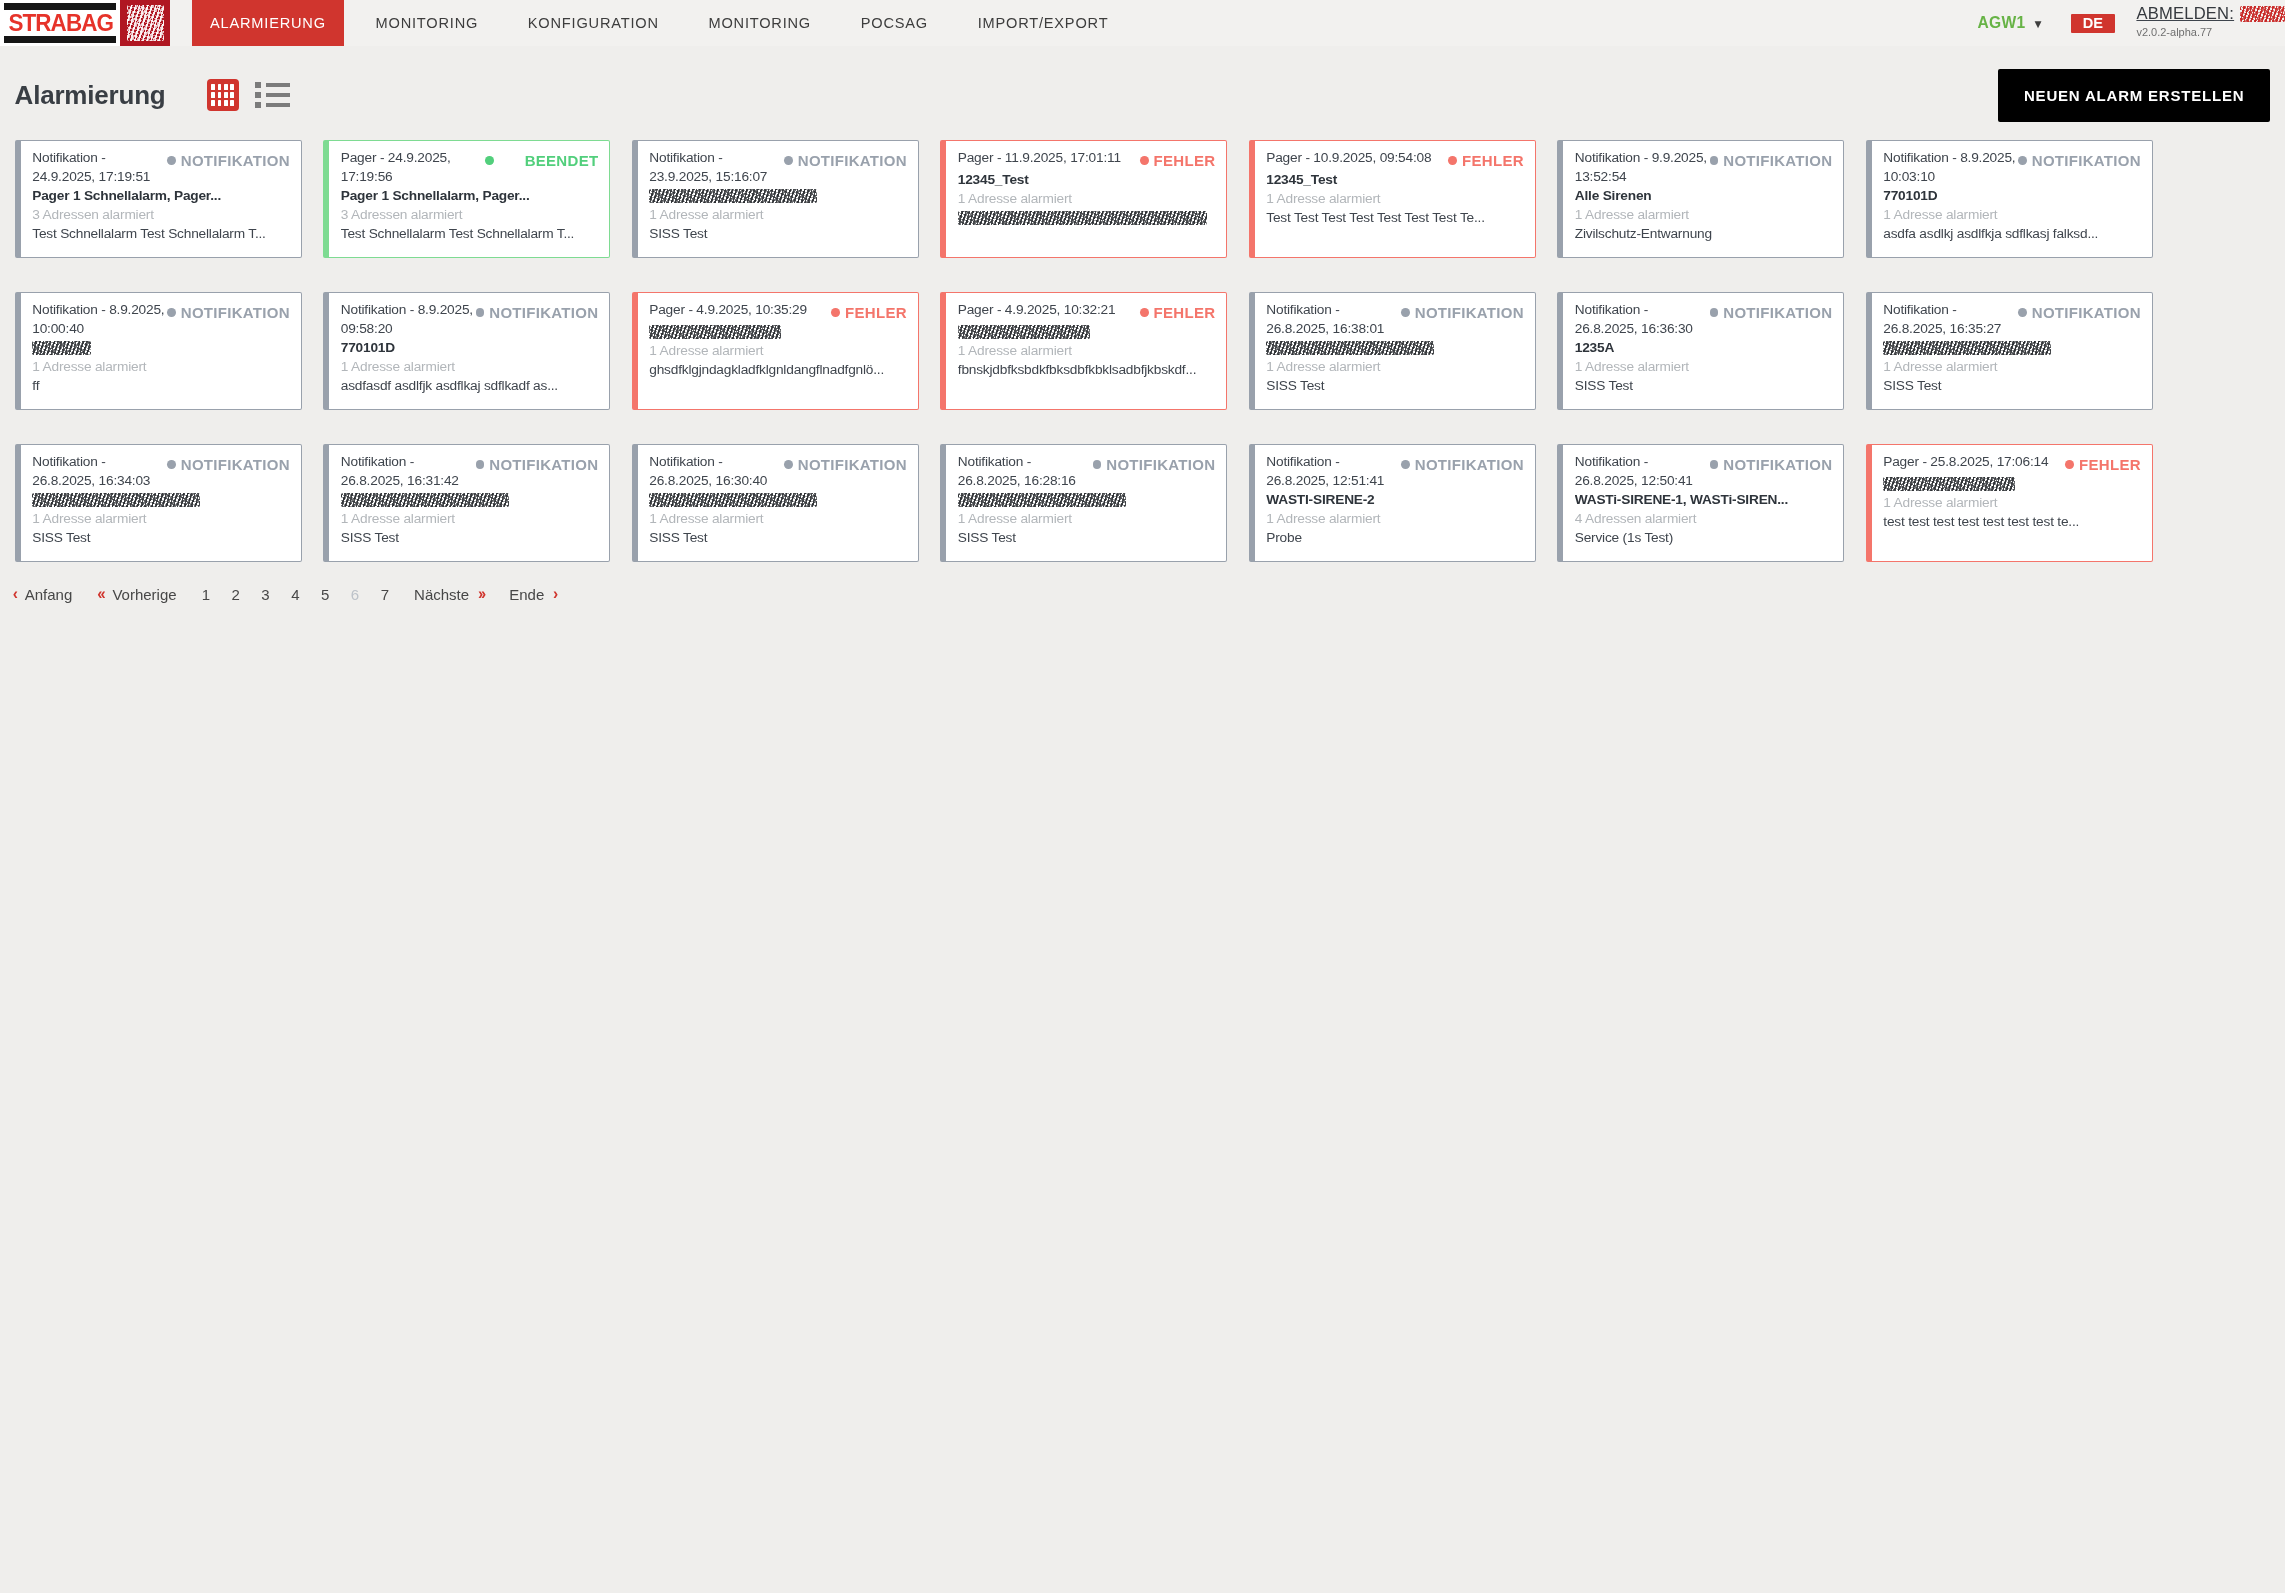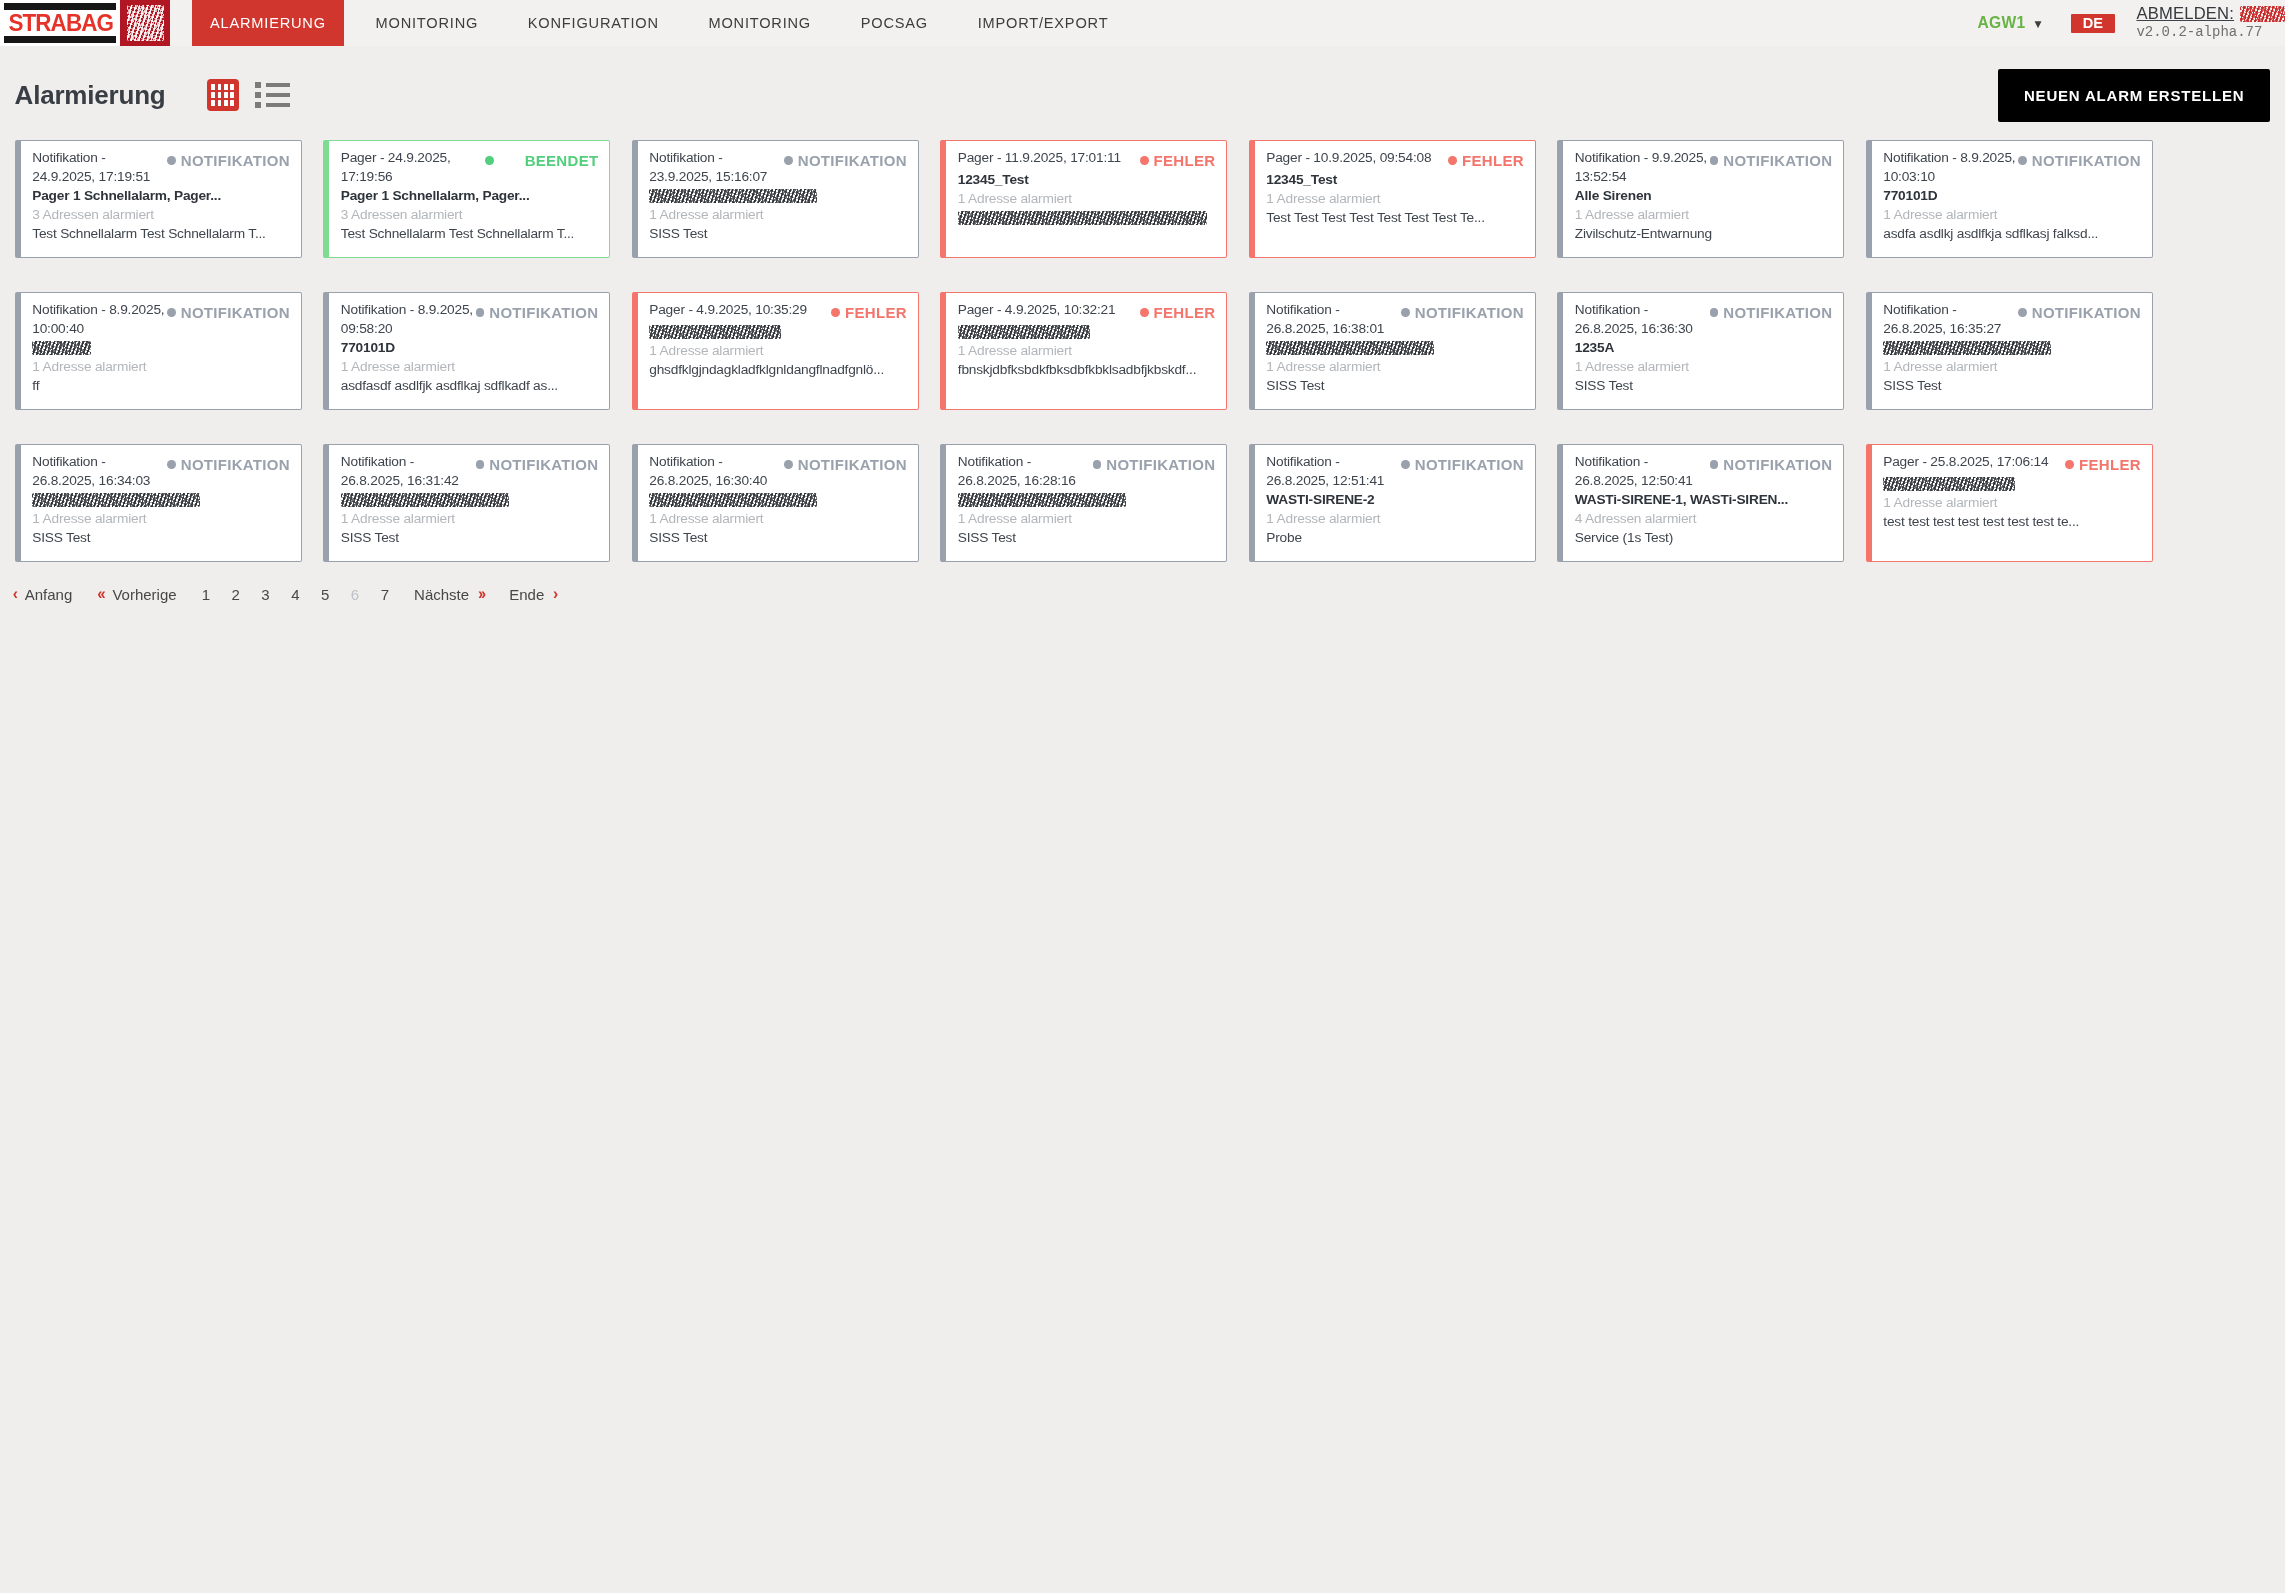--- a/index.html
+++ b/index.html
@@ -22,21 +22,21 @@
   .tab.active { background:#d0352e; color:#ffffff; }
 
   .nav-right { margin-left:auto; display:flex; align-items:center; padding-right:0; }
   .group-select { display:flex; align-items:center; gap:6.8px; cursor:pointer; margin-right:27px; }
   .group-label { color:#67b346; font-weight:bold; font-size:15.6px; letter-spacing:0.3px; }
   .caret { color:#3e3e3e; font-size:11.7px; }
   .lang-badge { background:#d0352e; color:#fff; font-weight:bold; font-size:14.6px; width:44px; height:19px; display:flex; align-items:center; justify-content:center; margin-right:21.5px; cursor:pointer; border-radius:1px; }
   .logout-block { display:flex; flex-direction:column; line-height:16.6px; }
   .logout-line { display:flex; align-items:center; gap:5.9px;text-decoration:underline; }
   .logout-link { font-size:16.6px; color:#35393e; letter-spacing:0.2px; cursor:pointer; }
-  .version { font-size:14px; color:#6f6f6f; margin-top:1px;font-family:Liberation Mono, monospace; }
+  .version { font-size:11px; color:#6f6f6f; margin-top:1px; }
 
   
   .toolbar { display:flex; align-items:center; margin:21.5px 14.6px 0 14.6px; height:55px; }
   .page-title { font-size:26px; font-weight:600; color:#393e44; letter-spacing:-0.2px; }
   .view-icons { display:flex; align-items:center; gap:16.6px; margin-left:41px; }
   .grid-icon { width:32px; height:32px; background:#d0352e; border-radius:3.9px; display:grid; grid-template-columns:repeat(4,1fr); grid-template-rows:repeat(3,1fr); gap:2.4px; padding:4.9px; cursor:pointer; }
   .grid-icon span { background:#ffffff; border-radius:0.5px; }
   .list-icon { width:35px; height:26px; display:flex; flex-direction:column; justify-content:space-between; cursor:pointer; }
   .list-icon .row { display:flex; align-items:center; gap:4.9px; }
   .list-icon .dot { width:5.9px; height:5.9px; background:#7b7b7b; }

